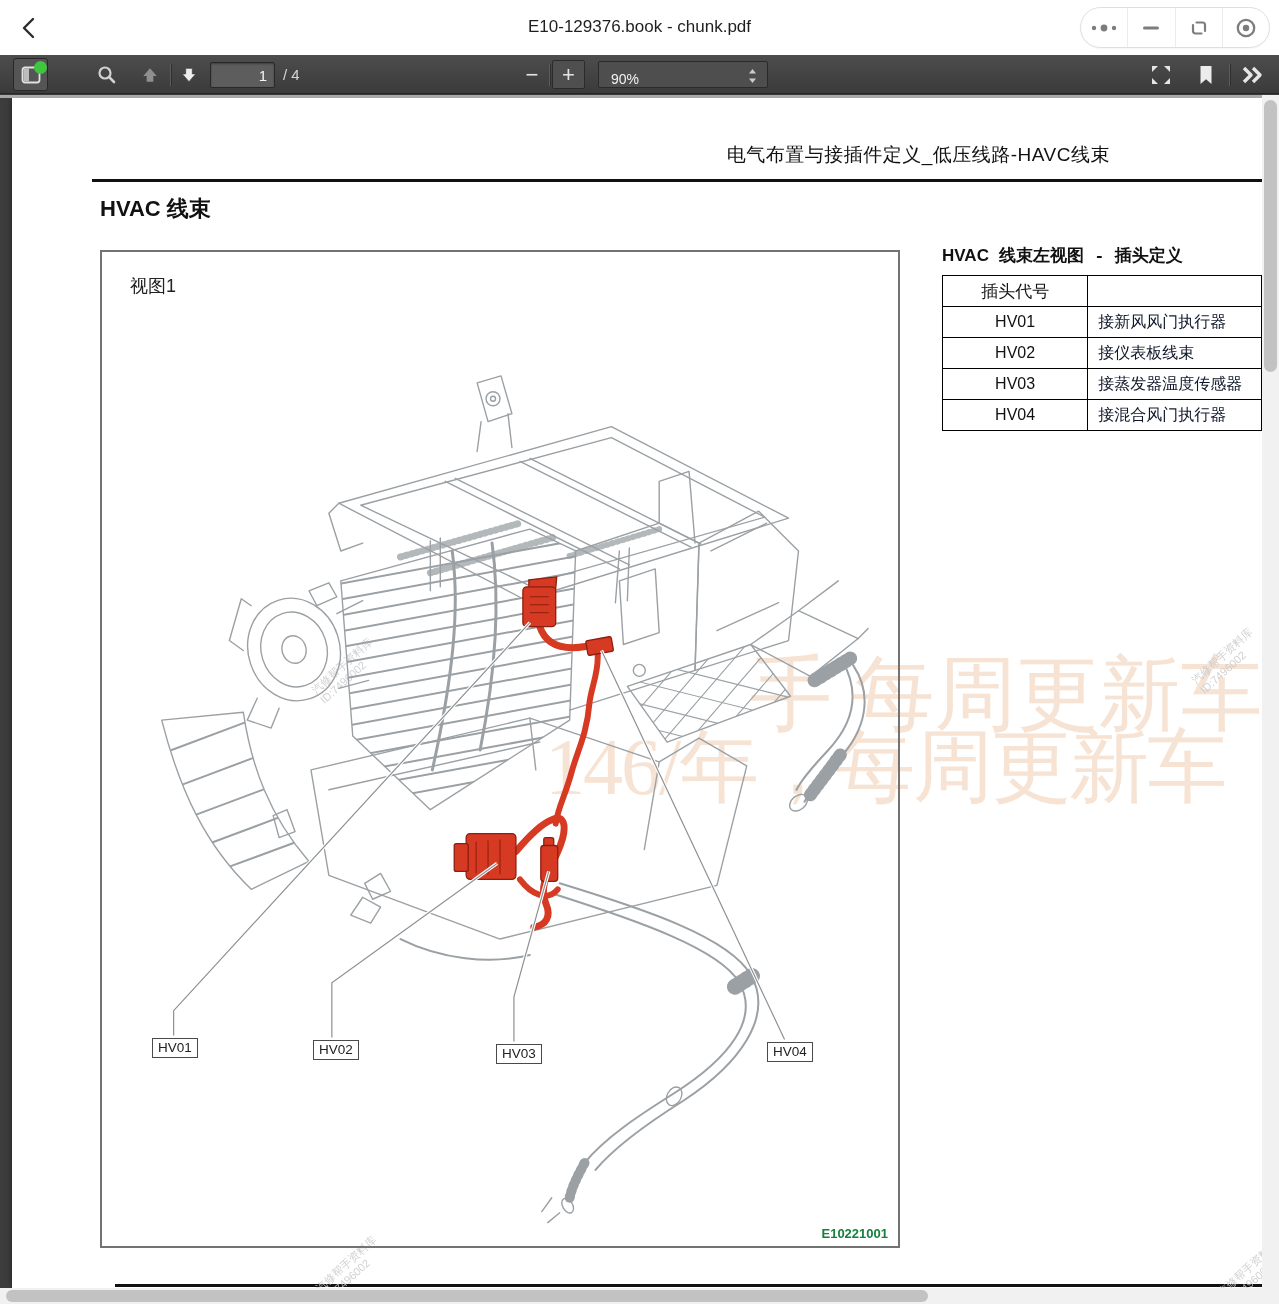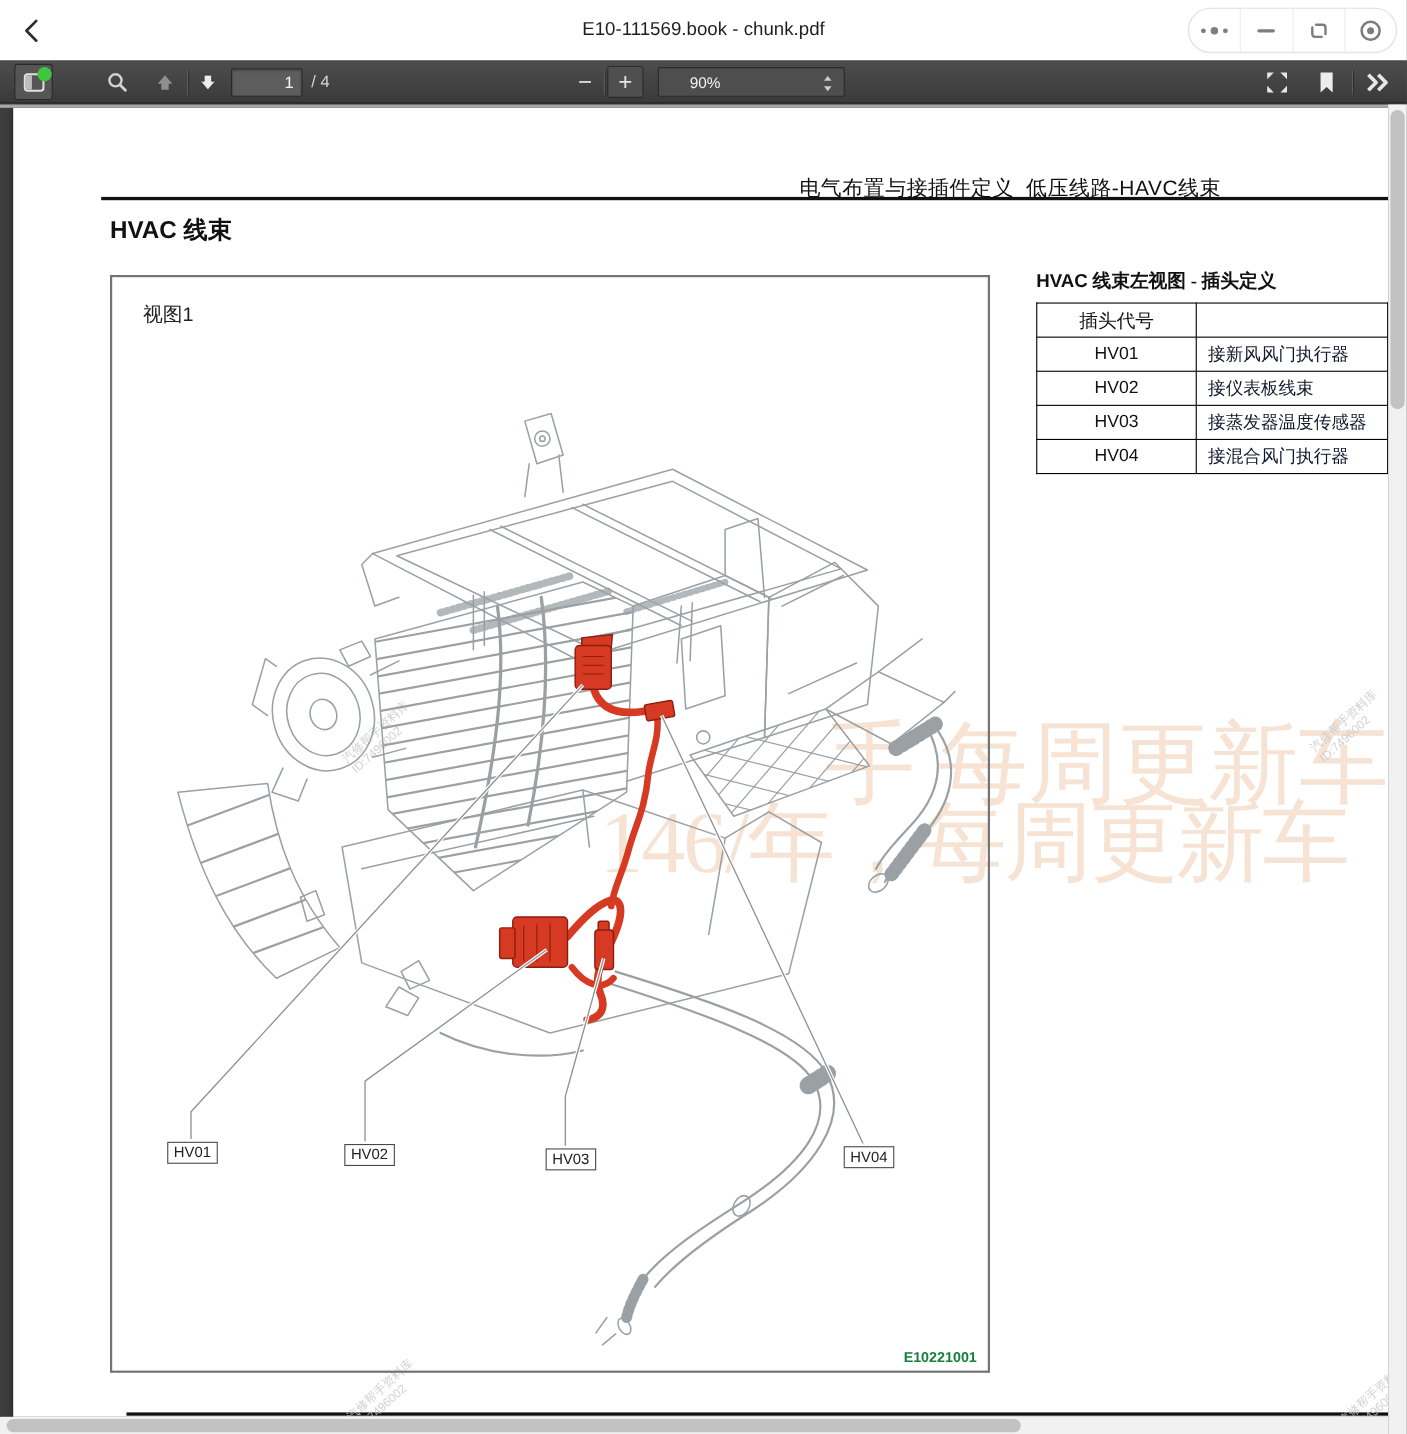--- a/index.html
+++ b/index.html
@@ -17,48 +17,48 @@
   
   .toolbar { position:absolute; left:0; top:55px; width:1279px; height:39px; background:linear-gradient(#4d4d4d,#3a3a3a); border-bottom:1px solid #262626; z-index:40; }
   .tool { position:absolute; display:flex; align-items:center; justify-content:center; cursor:pointer; }
   .sidebar-btn { left:13px; top:3px; width:35px; height:33px; background:#555; border:1px solid #282828; border-radius:3px; }
   .green-dot { position:absolute; left:20px; top:2px; width:13px; height:13px; border-radius:50%; background:#3fc63f; }
   .t-sep { position:absolute; width:1px; height:22px; top:9px; background:#5c5c5c; box-shadow:1px 0 0 #2f2f2f; }
   .page-input { position:absolute; left:210px; top:7px; width:65px; height:26px; background:#5d5d5d; border:1px solid #282828; border-radius:2px; color:#f5f5f5; font-size:15px; text-align:right; padding-right:7px; outline:none; box-shadow:inset 0 1px 2px rgba(0,0,0,.35); }
   .page-count { position:absolute; left:283px; top:11px; font-size:15px; color:#d6d6d6; }
   .zoom-minus { left:518px; top:5px; width:28px; height:29px; }
   .zoom-plus { left:552px; top:5px; width:33px; height:29px; background:#4f4f4f; border:1px solid #2b2b2b; border-radius:2px; }
-  .zoom-select { position:absolute; left:598px; top:6px; width:170px; height:27px; background:#4e4e4e; border:1px solid #2a2a2a; border-radius:2px; color:#f2f2f2; font-size:14px; display:flex; align-items:center; padding-left:28px; cursor:pointer; }
+  .zoom-select { position:absolute; left:598px; top:6px; width:170px; height:27px; background:#4e4e4e; border:1px solid #2a2a2a; border-radius:2px; color:#f2f2f2; font-size:14px; display:flex; align-items:flex-end; padding-left:12px; cursor:pointer; }
   .spinner { position:absolute; right:10px; top:6px; }
   .glyph { color:#e3e3e3; font-size:22px; line-height:1; }
 
   
   .viewer { position:absolute; left:0; top:95px; width:1279px; height:1209px; background:#3d3d3d; }
   .toolbar-edge { position:absolute; left:0; top:0; width:1279px; height:3px; background:#a8a8a8; z-index:5; }
   .page { position:absolute; left:12px; top:3px; width:1250px; height:1190px; background:#fff; overflow:hidden; box-shadow:0 0 6px rgba(0,0,0,.5); }
 
   
   .vscroll { position:absolute; right:0; top:0; width:17px; height:1209px; background:#f1f1f1; z-index:30; }
   .vthumb { position:absolute; left:2px; top:5px; width:13px; height:272px; background:#c2c2c2; border-radius:7px; cursor:pointer; }
   .hscroll { position:absolute; left:0; bottom:0; width:1262px; height:16px; background:#f1f1f1; z-index:30; }
   .hthumb { position:absolute; left:6px; top:2px; width:922px; height:12px; background:#c2c2c2; border-radius:6px; cursor:pointer; }
 
   
-  .doc-header { position:absolute; top:44px; right:152px; font-size:19px; color:#111; letter-spacing:.5px;margin-top:16px; }
+  .doc-header { position:absolute; top:44px; right:152px; font-size:19px; color:#111; letter-spacing:.5px; }
   .header-rule { position:absolute; left:80px; top:81px; width:1172px; height:3px; background:#111; }
   .doc-heading { position:absolute; left:88px; top:96px; font-size:22px; font-weight:bold; color:#111; }
   .figure-box { position:absolute; left:88px; top:152px; width:800px; height:998px; border:2px solid #737373; background:transparent; z-index:3; }
   .fig-caption { position:absolute; left:28px; top:22px; font-size:18px; color:#222; }
   .fig-code { position:absolute; right:10px; bottom:5px; font-size:13px; font-weight:bold; color:#15803d; }
   .fig-svg { position:absolute; left:0; top:0; width:100%; height:100%; }
   .hv-label { position:absolute; border:1px solid #4a4a4a; background:#fff; padding:1px 5px 2px; font-size:13.5px; color:#222; z-index:4; }
 
   .table-wrap { position:absolute; left:930px; top:146px; z-index:3; }
   .table-title { font-size:17px; font-weight:bold; color:#111; margin-bottom:8px; }
-  .table-title .cn { font-family:Liberation Serif, serif;margin-top:12px; }
+  .table-title .cn { font-family:Liberation Mono, monospace;margin-top:12px; }
   table.conn { border-collapse:collapse;padding-left:36px; }
   table.conn td { border:1px solid #000; height:31px; }
   td.c1 { width:171px; text-align:center; font-size:16px; color:#111; }
   td.c1.hdr { font-size:17px; font-family:"Liberation Serif","DejaVu Serif",serif; }
   td.c2 { width:210px; font-family:"Liberation Serif","DejaVu Serif",serif; font-size:16px; color:#0f172a; padding-left:10px; }
 
   .wm-big { position:absolute; font-family:"Liberation Serif","DejaVu Serif",serif; color:#f6e3d3; z-index:1; white-space:nowrap; line-height:1; }
   .wm-1 { left:738px; top:556px; font-size:82px; }
   .wm-2 { left:533px; top:629px; font-size:80px; letter-spacing:-2px; }
   .stamp { position:absolute; z-index:2; color:#c9c9c9; font-size:11px; line-height:13px; transform:rotate(-42deg); white-space:nowrap; opacity:.85; }
@@ -66,21 +66,21 @@
 </style>
 </head>
 <body>
 
 <div class="titlebar">
   <div class="back-btn">
     <svg width="30" height="30" viewBox="0 0 30 30">
       <path d="M19,6 L10,15 L19,24" fill="none" stroke="#2c2c2c" stroke-width="2.4" stroke-linecap="round" stroke-linejoin="round"></path>
     </svg>
   </div>
-  <div class="tb-title">E10-111569.book - chunk.pdf</div>
+  <div class="tb-title">E10-129376.book - chunk.pdf</div>
   <div class="capsule">
     <div class="cap-btn">
       <svg width="30" height="12" viewBox="0 0 30 12">
         <circle cx="5" cy="6" r="2.2" fill="#7d7d7d"></circle>
           <circle cx="15" cy="6" r="3.4" fill="#7d7d7d"></circle>
           <circle cx="25" cy="6" r="2.2" fill="#7d7d7d"></circle>
       </svg>
     </div>
     <div class="cap-btn">
       <svg width="18" height="6" viewBox="0 0 18 6">

